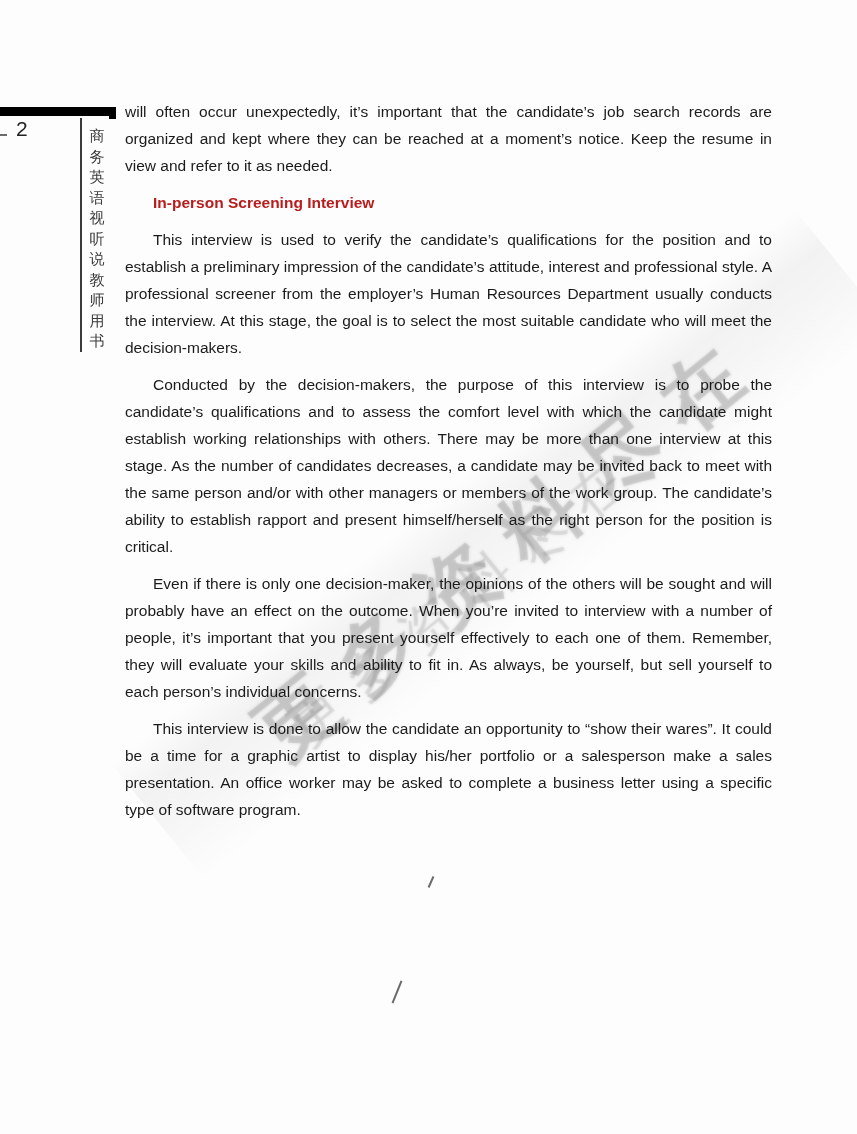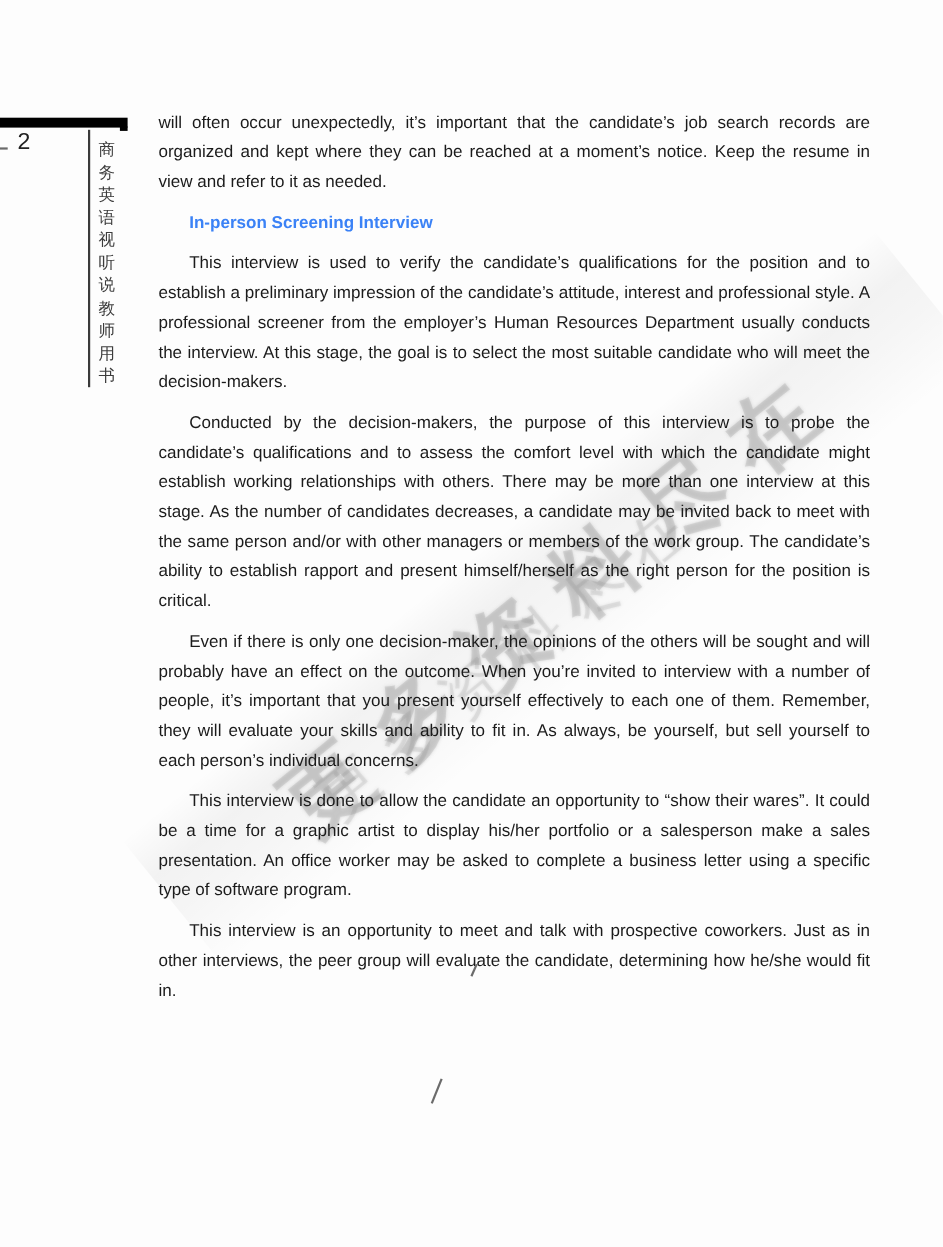--- a/index.html
+++ b/index.html
@@ -33,28 +33,28 @@
     position: absolute; left: 87px; top: 126px;
     width: 20px;
     font-family: "DejaVu Serif", "Liberation Serif", serif;
     font-size: 15px; color: #3c3c3c;
     text-align: center; line-height: 20.5px;
   }
   .spine-title div { display: block; }
 
   
   .main {
-    position: absolute; left: 144px; top: 98px; width: 647px;
+    position: absolute; left: 125px; top: 98px; width: 647px;
     font-size: 15.5px; line-height: 27px;
     text-align: justify;
   }
   .main p { margin: 0 0 10px 0; text-indent: 28px; }
   .main p.continued { text-indent: 0; }
   .main h4 {
-    font-size: 15.5px; font-weight: bold; color: #3b82f6;
+    font-size: 15.5px; font-weight: bold; color: #b91c1c;
     margin: 3px 0 10px 0; padding-left: 28px; text-align: left;
   }
 
   
   .watermark-band {
     position: absolute; left: 95px; top: 495px; width: 820px; height: 90px;
     transform: rotate(-39deg); transform-origin: center;
     pointer-events: none;
     text-align: center;
     font-family: "DejaVu Serif", "Liberation Serif", serif;
@@ -117,19 +117,18 @@
   <p class="continued">will often occur unexpectedly, it’s important that the candidate’s job search records are organized and kept where they can be reached at a moment’s notice. Keep the resume in view and refer to it as needed.</p>
 
   <h4>In-person Screening Interview</h4>
   <p>This interview is used to verify the candidate’s qualifications for the position and to establish a preliminary impression of the candidate’s attitude, interest and professional style. A professional screener from the employer’s Human Resources Department usually conducts the interview. At this stage, the goal is to select the most suitable candidate who will meet the decision-makers.</p>
 
   <p>Conducted by the decision-makers, the purpose of this interview is to probe the candidate’s qualifications and to assess the comfort level with which the candidate might establish working relationships with others. There may be more than one interview at this stage. As the number of candidates decreases, a candidate may be invited back to meet with the same person and/or with other managers or members of the work group. The candidate’s ability to establish rapport and present himself/herself as the right person for the position is critical.</p>
   <p>Even if there is only one decision-maker, the opinions of the others will be sought and will probably have an effect on the outcome. When you’re invited to interview with a number of people, it’s important that you present yourself effectively to each one of them. Remember, they will evaluate your skills and ability to fit in. As always, be yourself, but sell yourself to each person’s individual concerns.</p>
 
   <p>This interview is done to allow the candidate an opportunity to “show their wares”. It could be a time for a graphic artist to display his/her portfolio or a salesperson make a sales presentation. An office worker may be asked to complete a business letter using a specific type of software program.</p>
 
-  <p>This interview is an opportunity to meet and talk with prospective coworkers. Just as in other interviews, the peer group will evaluate the candidate, determining how he/she would fit in.</p>
 
 </div>
 
 <div class="mark mark-slash-1"></div>
 <div class="mark mark-slash-2"></div>
 <div class="mark mark-dash-edge"></div>
 
 </body></html>

